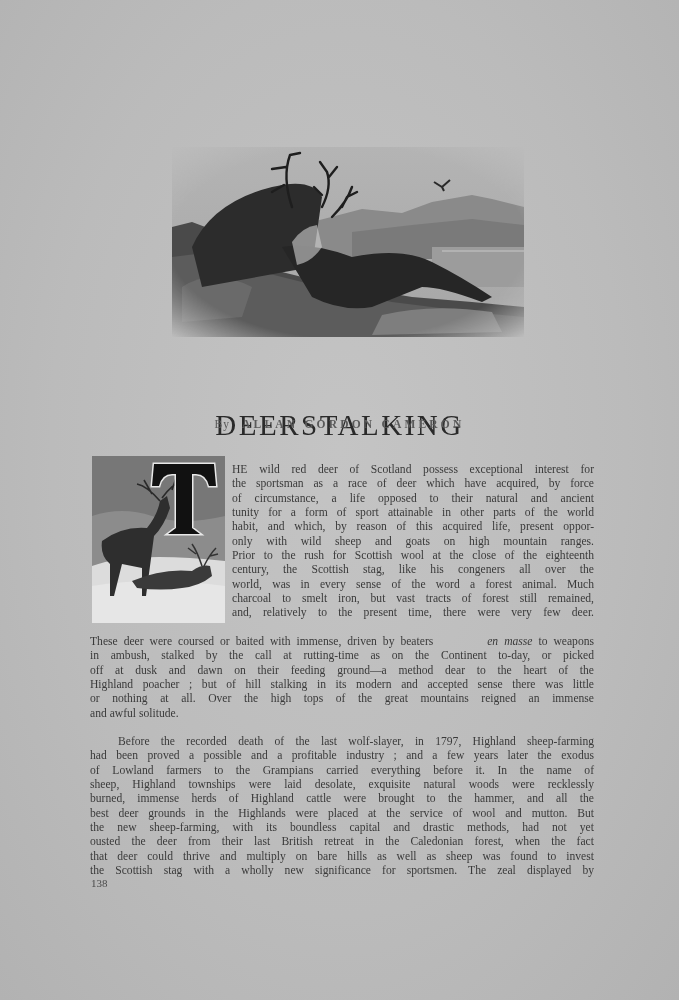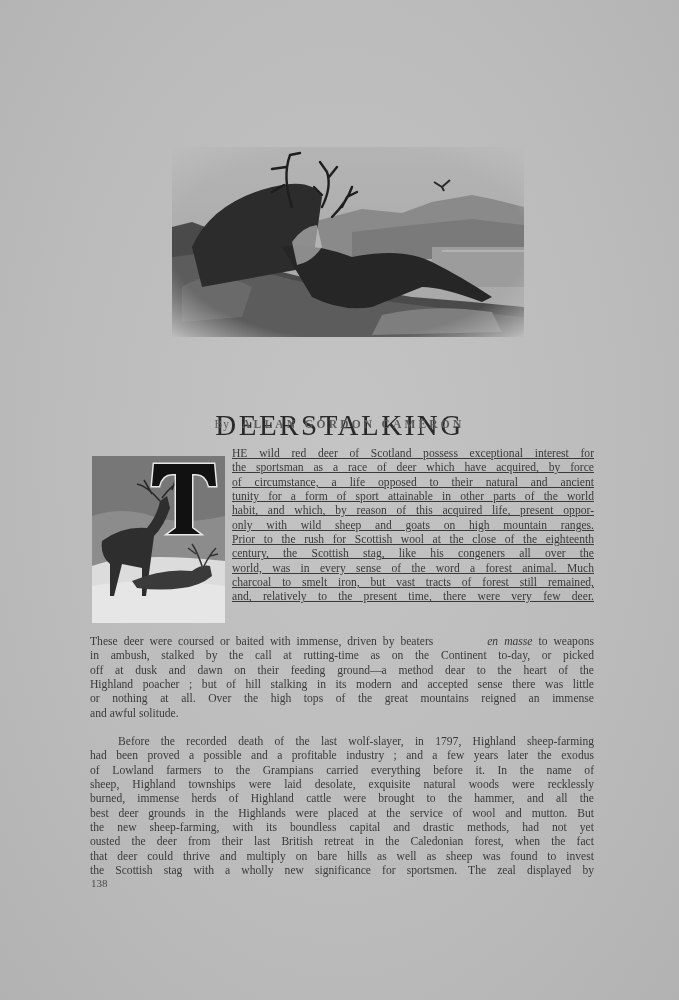--- a/index.html
+++ b/index.html
@@ -45,21 +45,21 @@
   .text-block {
     position: absolute; left: 90px; width: 504px;
     font-size: 11.6px; line-height: 14.35px; color: #3a3a3a;
     text-align: justify;
   }
   .text-block .line {
     display: block; text-align: justify; text-align-last: justify;
     white-space: nowrap; height: 14.35px; overflow: visible;
   }
   .text-block .line.last { text-align-last: left; }
-  #para1-top { left: 232px; width: 362px; top: 447px; text-decoration: underline; }
+  #para1-top { left: 232px; width: 362px; top: 463px; }
   #para1-bottom { top: 635px; }
   #para2 { top: 735px; }
   .para2-first { padding-left: 28px; }
   .page-number {
     position: absolute; left: 91px; top: 877px; font-size: 11px; color: #4a4a4a;
   }
   em { font-style: italic; margin-left: 48px; }
 </style>
 </head>
 <body>

